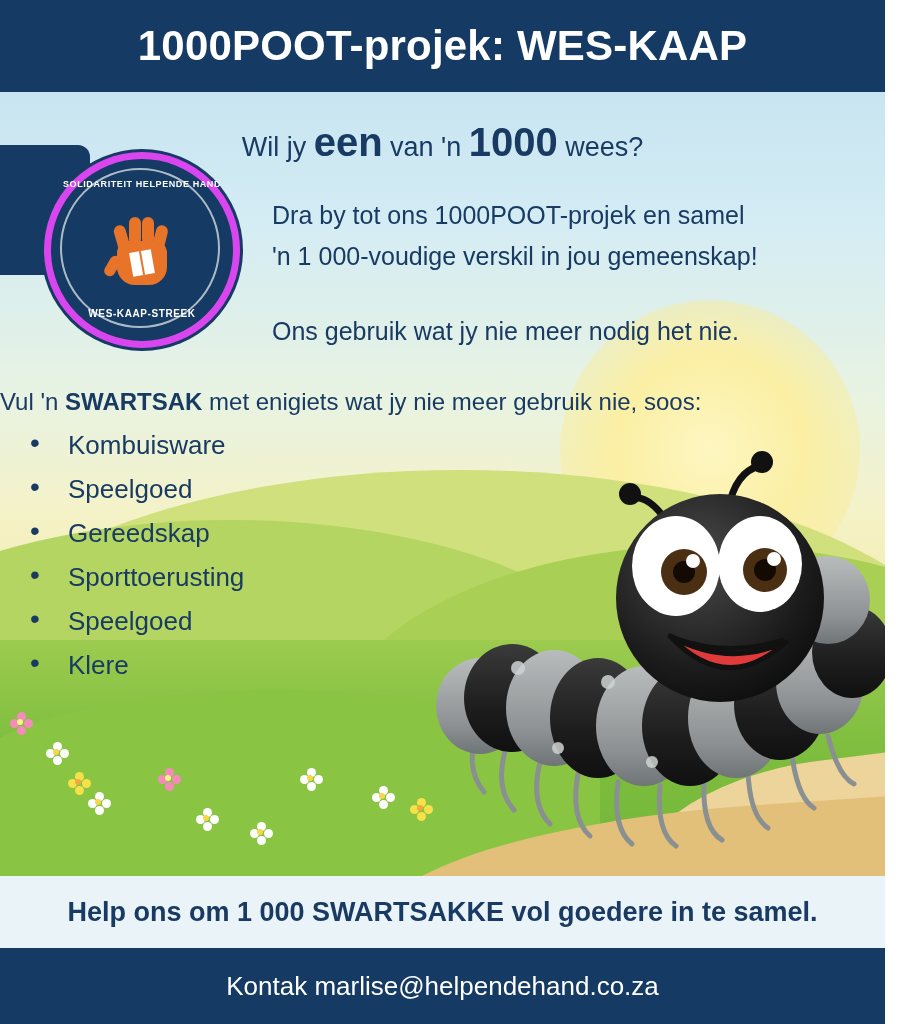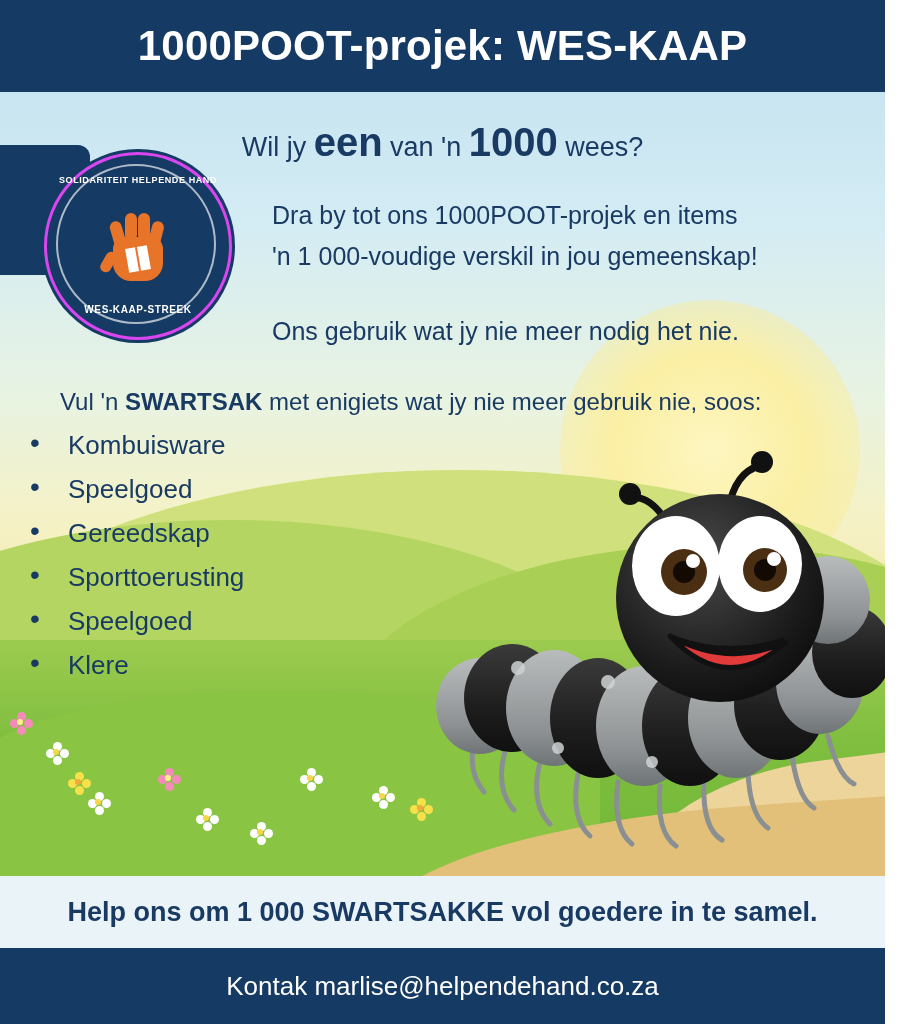--- a/index.html
+++ b/index.html
@@ -143,21 +143,21 @@
     border-radius: 0 12px 12px 0;
   }
   .logo {
     position: absolute;
     left: 44px;
     top: 152px;
     width: 182px;
     height: 182px;
     border-radius: 50%;
     background: #153a63;
-    border: 3px solid #d946ef;
+    border: 7px solid #d946ef;
     box-shadow: 0 0 0 3px #153a63;
   }
   .logo .ring {
     position: absolute;
     left: 9px; top: 9px;
     width: 156px; height: 156px;
     border-radius: 50%;
     border: 2px solid rgba(255,255,255,0.65);
   }
   .logo .top-text, .logo .bottom-text {
@@ -239,21 +239,20 @@
     margin: 30px 0 0 0;
     padding-left: 272px;
     font-size: 25px;
     line-height: 41px;
   }
   .para.single {
     margin-top: 34px;
   }
   .vul {
     margin-top: 36px;
-    padding-left: 60px;
     font-size: 24px;
   }
   .vul b { font-weight: bold; }
   ul.items {
     margin: 14px 0 14px 0;
     padding-left: 68px;
     list-style: none;
     font-size: 26px;
   }
   ul.items li {
@@ -494,21 +493,21 @@
     <div class="bottom-text">WES-KAAP-STREEK</div>
   </div>
 
   <div class="content">
 
     <div class="line-hero">
       <span>Wil jy </span><span class="big">een</span><span> van 'n </span><span class="big">1000</span><span> wees?</span>
     </div>
 
     <div class="para">
-      <div>Dra by tot ons 1000POOT-projek en items</div>
+      <div>Dra by tot ons 1000POOT-projek en samel</div>
       <div>'n 1 000-voudige verskil in jou gemeenskap!</div>
     </div>
 
     <div class="para single">Ons gebruik wat jy nie meer nodig het nie.</div>
 
     <div class="vul">
       <span>Vul 'n </span><b>SWARTSAK</b><span> met enigiets wat jy nie meer gebruik nie, soos:</span>
     </div>
 
     <ul class="items">

